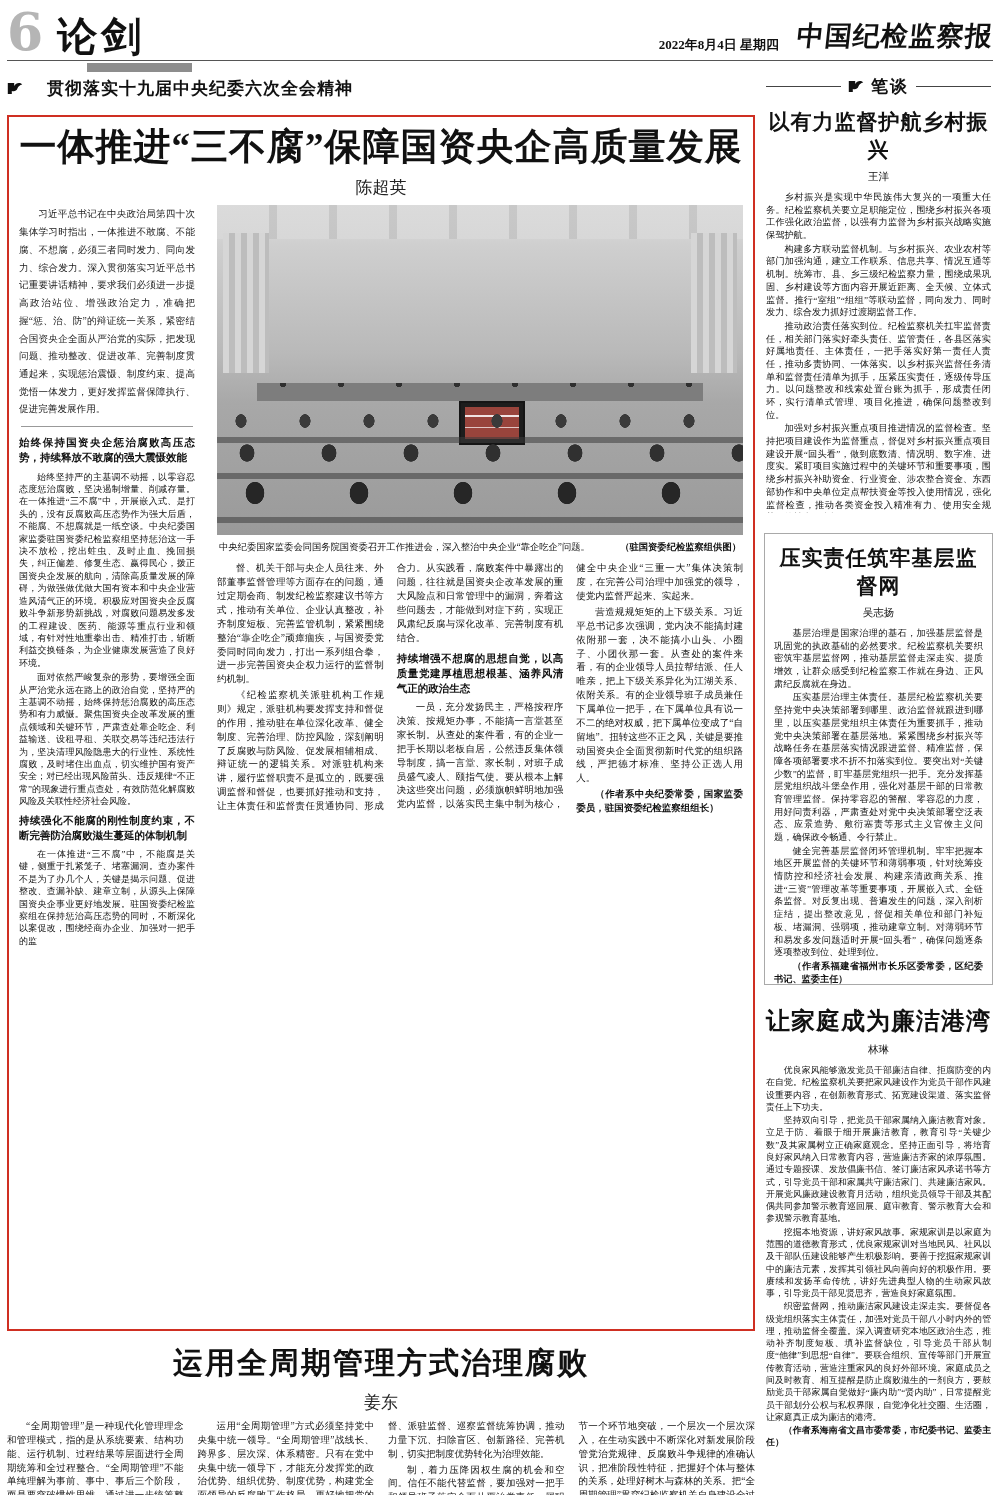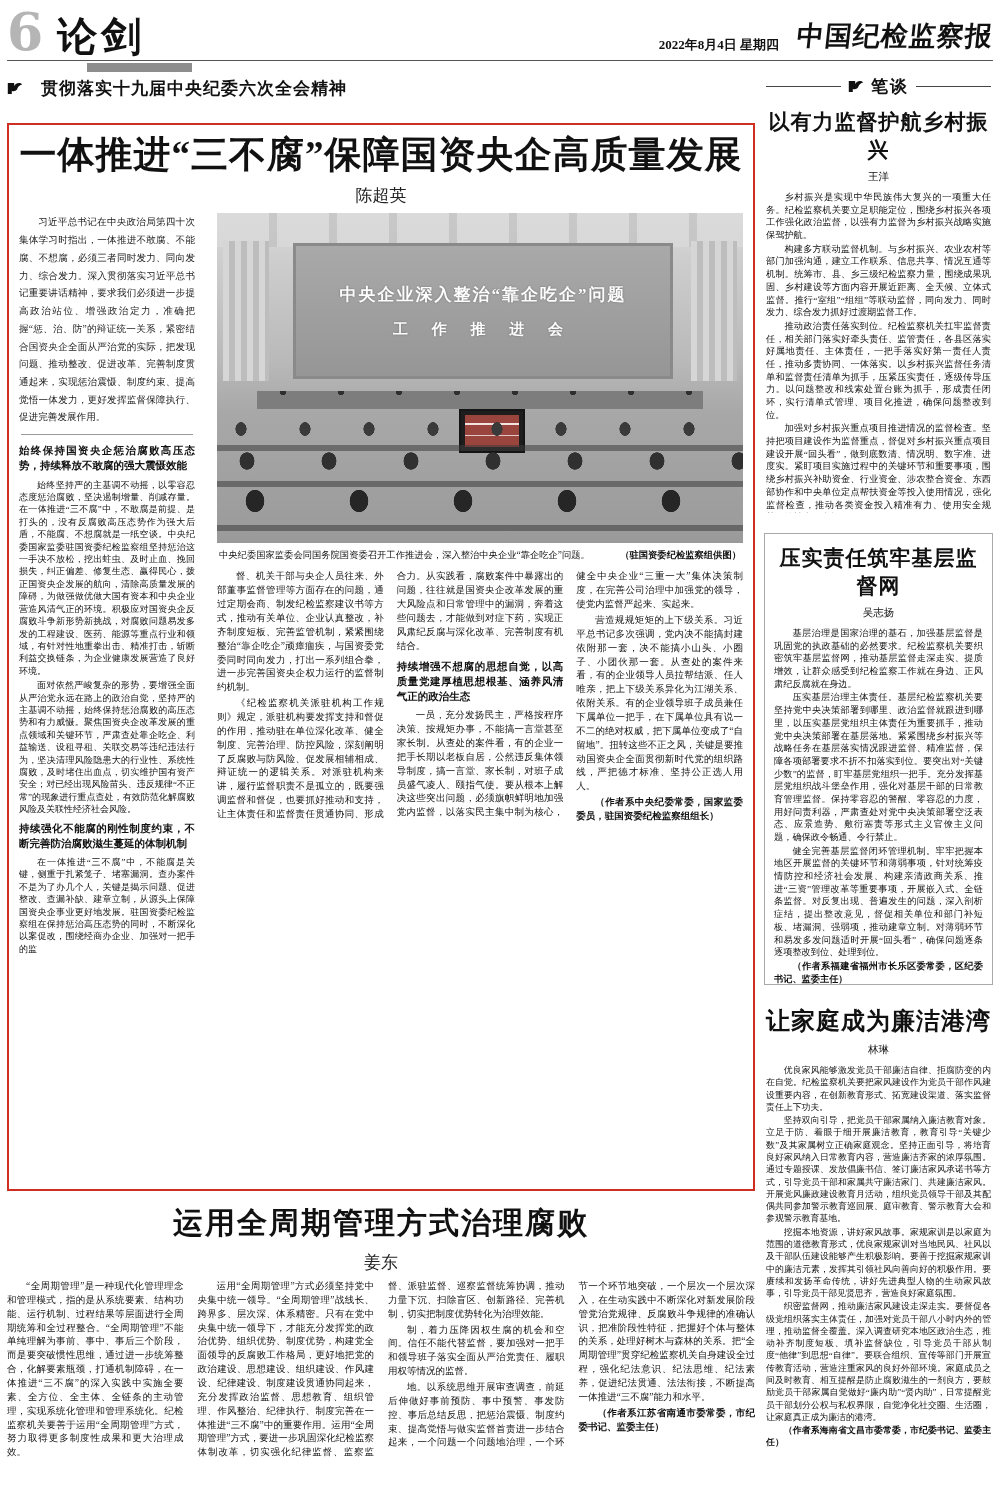--- a/index.html
+++ b/index.html
@@ -15,24 +15,24 @@
   .date { font-size:13px; font-weight:bold; }
   .masthead { font-size:27px; font-weight:900; transform:skewX(-6deg); letter-spacing:1px; font-family:"Liberation Serif",serif; }
   .hdr-rule { border-top:1.5px solid #555; margin-top:4px; position:relative; }
   .section-bar { position:absolute; left:80px; top:2px; width:105px; height:9px; background:#8d8d8d; }
 
   
   .content-row { display:flex; gap:9px; margin-top:14px; }
   .left-region { width:748px; flex:none; }
   .right-region { flex:1; margin-top:0; display:flex; flex-direction:column; }
 
-  .kicker { display:flex; align-items:center; gap:18px; height:26px; margin-bottom:22px; }
+  .kicker { display:flex; align-items:center; gap:24px; height:26px; margin-bottom:14px; }
   .kicker-text { font-size:17px; font-weight:bold; letter-spacing:1px; }
 
-  .main-box { border:2px solid #cf2f22; padding:8px 10px 6px 10px; height:1068px; overflow:hidden; }
+  .main-box { border:2px solid #cf2f22; padding:8px 10px 6px 10px; height:1216px; overflow:hidden; }
   .main-headline { font-size:37px; font-weight:900; text-align:center; letter-spacing:1px; line-height:1.2; }
   .byline { text-align:center; font-size:17px; color:#222; margin:7px 0 6px 0; }
   .main-content { display:flex; gap:22px; height:858px; overflow:hidden; }
   .col1 { width:176px; flex:none; font-size:9px; line-height:1.38; text-align:justify; overflow:hidden; }
   .col1 .intro { font-size:9.6px; line-height:1.85; margin-bottom:8px; color:#1a1a1a; }
   .col1 .divider { border-top:1px solid #999; margin:6px 2px 8px 2px; }
   .subhead { font-size:10.5px; font-weight:bold; line-height:1.45; margin:5px 0; text-align:justify; }
   .col1 p, .flow p { text-indent:2em; margin-bottom:2px; }
 
   .main-right { flex:1; display:flex; flex-direction:column; min-width:0; }
@@ -124,35 +124,31 @@
 
       <section class="main-box">
         <h1 class="main-headline">一体推进“三不腐”保障国资央企高质量发展</h1>
         <div class="byline">陈超英</div>
 
         <div class="main-content">
           <div class="col1">
             <p class="intro" style="text-indent:2em;">习近平总书记在中央政治局第四十次集体学习时指出，一体推进不敢腐、不能腐、不想腐，必须三者同时发力、同向发力、综合发力。深入贯彻落实习近平总书记重要讲话精神，要求我们必须进一步提高政治站位、增强政治定力，准确把握“惩、治、防”的辩证统一关系，紧密结合国资央企全面从严治党的实际，把发现问题、推动整改、促进改革、完善制度贯通起来，实现惩治震慑、制度约束、提高觉悟一体发力，更好发挥监督保障执行、促进完善发展作用。</p>
             <div class="divider"></div>
             <h3 class="subhead">始终保持国资央企惩治腐败高压态势，持续释放不敢腐的强大震慑效能</h3>
-            <p>始终坚持严的主基调不动摇，以零容忍态度惩治腐败，坚决遏制增量、削减存量。在一体推进“三不腐”中，不敢腐是前提、是打头的，没有反腐败高压态势作为强大后盾，不能腐、不想腐就是一纸空谈。中央纪委国家监委驻国资委纪检监察组坚持惩治这一手决不放松，挖出蛀虫、及时止血、挽回损失，纠正偏差、修复生态、赢得民心，拨正国资央企发展的航向，清除高质量发展的障碍，为做强做优做大国有资本和中央企业营造风清气正的环境。积极应对国资央企反腐败斗争新形势新挑战，对腐败问题易发多发的工程建设、医药、能源等重点行业和领域，有针对性地重拳出击、精准打击，斩断利益交换链条，为企业健康发展营造了良好环境。</p>
+            <p>始终坚持严的主基调不动摇，以零容忍态度惩治腐败，坚决遏制增量、削减存量。在一体推进“三不腐”中，开展嵌入式、是打头的，没有反腐败高压态势作为强大后盾，不能腐、不想腐就是一纸空谈。中央纪委国家监委驻国资委纪检监察组坚持惩治这一手决不放松，挖出蛀虫、及时止血、挽回损失，纠正偏差、修复生态、赢得民心，拨正国资央企发展的航向，清除高质量发展的障碍，为做强做优做大国有资本和中央企业营造风清气正的环境。积极应对国资央企反腐败斗争新形势新挑战，对腐败问题易发多发的工程建设、医药、能源等重点行业和领域，有针对性地重拳出击、精准打击，斩断利益交换链条，为企业健康发展营造了良好环境。</p>
             <p>面对依然严峻复杂的形势，要增强全面从严治党永远在路上的政治自觉，坚持严的主基调不动摇，始终保持惩治腐败的高压态势和有力威慑。聚焦国资央企改革发展的重点领域和关键环节，严肃查处靠企吃企、利益输送、设租寻租、关联交易等违纪违法行为，坚决清理风险隐患大的行业性、系统性腐败，及时堵住出血点，切实维护国有资产安全；对已经出现风险苗头、违反规律“不正常”的现象进行重点查处，有效防范化解腐败风险及关联性经济社会风险。</p>
             <h3 class="subhead">持续强化不能腐的刚性制度约束，不断完善防治腐败滋生蔓延的体制机制</h3>
             <p>在一体推进“三不腐”中，不能腐是关键，侧重于扎紧笼子、堵塞漏洞。查办案件不是为了办几个人，关键是揭示问题、促进整改、查漏补缺、建章立制，从源头上保障国资央企事业更好地发展。驻国资委纪检监察组在保持惩治高压态势的同时，不断深化以案促改，围绕经商办企业、加强对一把手的监</p>
           </div>
 
           <div class="main-right">
             <div class="photo">
               <div class="ph-ceiling"></div>
               <div class="ph-curtain left"></div>
               <div class="ph-curtain right"></div>
-              <div class="ph-screen">
-                <div class="l1">中央企业深入整治“靠企吃企”问题</div>
-                <div class="l2">工 作 推 进 会</div>
-              </div>
               <div class="ph-dais"></div>
               <div class="ph-monitor">
                 <div class="ph-monitor-screen"></div>
               </div>
               <div class="ph-row r1"></div>
               <div class="ph-desk d1"></div>
               <div class="ph-row r2"></div>
               <div class="ph-desk d2"></div>
               <div class="ph-row r3"></div>
               <div class="ph-desk d3"></div>

